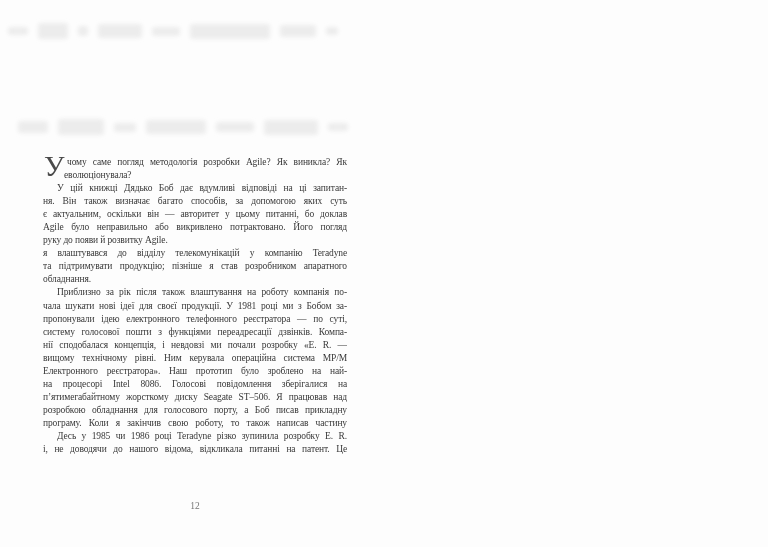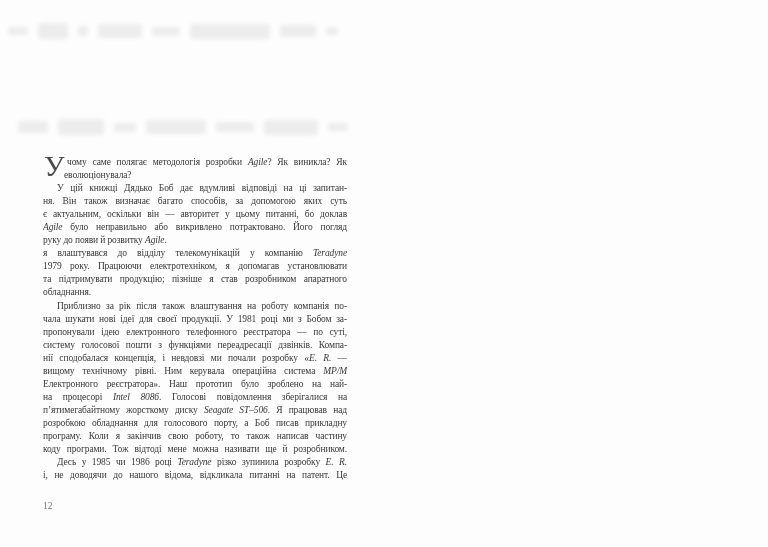--- a/index.html
+++ b/index.html
@@ -17,33 +17,33 @@
 
   
   .body-text{position:absolute;font-size:9.5px;letter-spacing:-0.12px;}
   .tline{
     height:13.05px;line-height:13.05px;max-height:13.05px;overflow:hidden;
     text-align:justify;text-align-last:justify;
     white-space:normal;
   }
   .tline.pend{text-align-last:left;}
   .tline.indent{text-indent:14px;}
-  .it{font-style:italic;}
+  .it{}
 
   .left-body{left:43px;top:156px;width:304px;}
 
   .dropcap{
     position:absolute;left:44px;top:152px;
     font-size:29px;line-height:29px;color:#4a4a4a;
     font-family:"Liberation Serif","DejaVu Serif",serif;
   }
 
   .pagenum{
     position:absolute;left:43px;top:501px;width:304px;
-    font-size:9.5px;color:#757575;
+    text-align:center;font-size:9.5px;color:#757575;
   }
 
   
   .bleed{
     position:absolute;display:flex;align-items:center;gap:10px;
     filter:blur(2px);opacity:0.5;pointer-events:none;
   }
   .bleed i{display:block;background:#dcdcdc;border-radius:3px;}
   .bleed.row-a{left:8px;top:18px;height:26px;}
   .bleed.row-b{left:18px;top:114px;height:26px;}
@@ -71,43 +71,41 @@
         <i style="width:22px;height:9px"></i>
         <i style="width:60px;height:14px"></i>
         <i style="width:38px;height:10px"></i>
         <i style="width:54px;height:15px"></i>
         <i style="width:20px;height:8px"></i>
     </div>
 
     <div class="dropcap">У</div>
 
     <div class="body-text left-body" id="left-lines">
-        <div class="tline" style="padding-left: 24px;"><span>чому саме полягає методологія розробки </span><span class="it">Agile</span><span>? Як виникла? Як</span></div>
+        <div class="tline" style="padding-left: 24px;"><span>чому саме погляд методологія розробки </span><span class="it">Agile</span><span>? Як виникла? Як</span></div>
         <div class="tline pend" style="padding-left: 21px;"><span>еволюціонувала?</span></div>
         <div class="tline indent"><span>У цій книжці Дядько Боб дає вдумливі відповіді на ці запитан-</span></div>
         <div class="tline"><span>ня. Він також визначає багато способів, за допомогою яких суть</span></div>
         <div class="tline"><span>є актуальним, оскільки він — авторитет у цьому питанні, бо доклав</span></div>
         <div class="tline"><span class="it">Agile</span><span> було неправильно або викривлено потрактовано. Його погляд</span></div>
         <div class="tline pend"><span>руку до появи й розвитку </span><span class="it">Agile</span><span>.</span></div>
         <div class="tline"><span>я влаштувався до відділу телекомунікацій у компанію </span><span class="it">Teradyne</span></div>
-        <div class="tline"><span>1979 року. Працюючи електротехніком, я допомагав установлювати</span></div>
         <div class="tline"><span>та підтримувати продукцію; пізніше я став розробником апаратного</span></div>
         <div class="tline pend"><span>обладнання.</span></div>
         <div class="tline indent"><span>Приблизно за рік після також влаштування на роботу компанія по-</span></div>
         <div class="tline"><span>чала шукати нові ідеї для своєї продукції. У 1981 році ми з Бобом за-</span></div>
         <div class="tline"><span>пропонували ідею електронного телефонного реєстратора — по суті,</span></div>
         <div class="tline"><span>систему голосової пошти з функціями переадресації дзвінків. Компа-</span></div>
         <div class="tline"><span>нії сподобалася концепція, і невдовзі ми почали розробку «</span><span class="it">E. R.</span><span> —</span></div>
         <div class="tline"><span>вищому технічному рівні. Ним керувала операційна система </span><span class="it">MP/M</span></div>
         <div class="tline"><span>Електронного реєстратора». Наш прототип було зроблено на най-</span></div>
         <div class="tline"><span>на процесорі </span><span class="it">Intel 8086</span><span>. Голосові повідомлення зберігалися на</span></div>
         <div class="tline"><span>п’ятимегабайтному жорсткому диску </span><span class="it">Seagate ST–506</span><span>. Я працював над</span></div>
         <div class="tline"><span>розробкою обладнання для голосового порту, а Боб писав прикладну</span></div>
         <div class="tline"><span>програму. Коли я закінчив свою роботу, то також написав частину</span></div>
-        <div class="tline"><span>коду програми. Тож відтоді мене можна називати ще й розробником.</span></div>
         <div class="tline indent"><span>Десь у 1985 чи 1986 році </span><span class="it">Teradyne</span><span> різко зупинила розробку </span><span class="it">E. R.</span></div>
         <div class="tline"><span>і, не доводячи до нашого відома, відкликала питанні на патент. Це</span></div>
       </div>
 
     <div class="pagenum">12</div>
   </div>
 
   <div class="page right">
 
     

